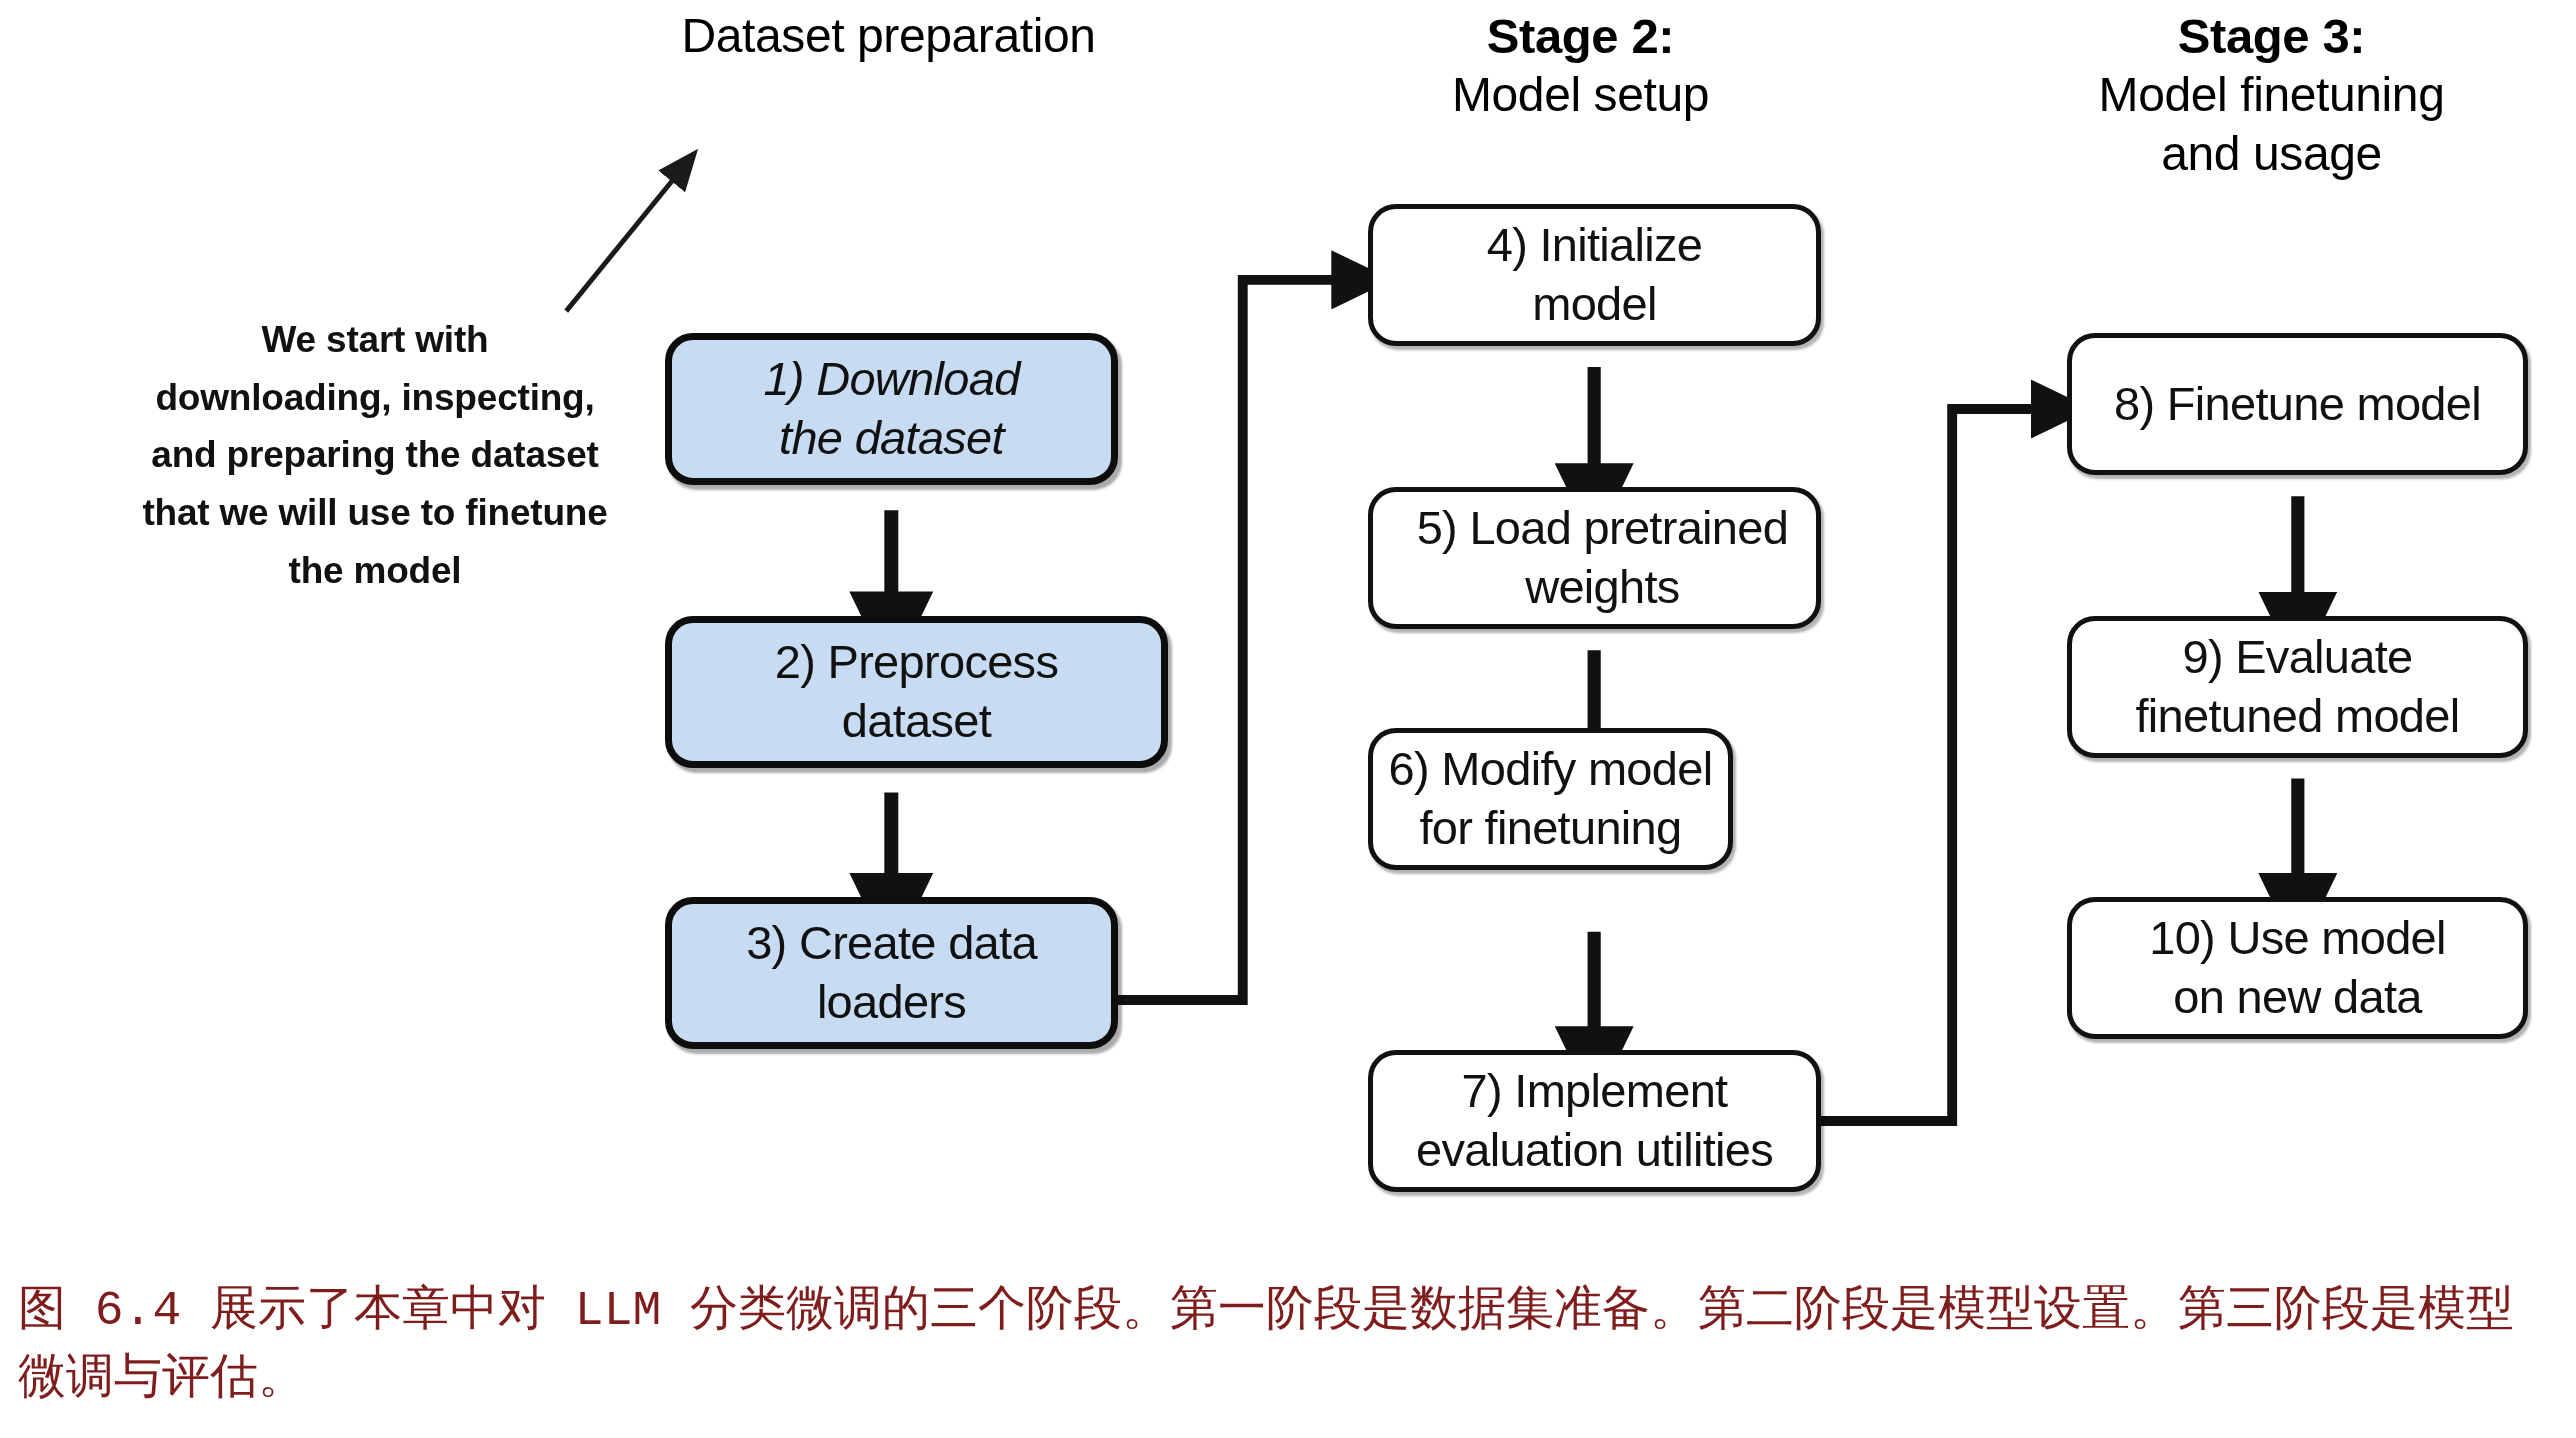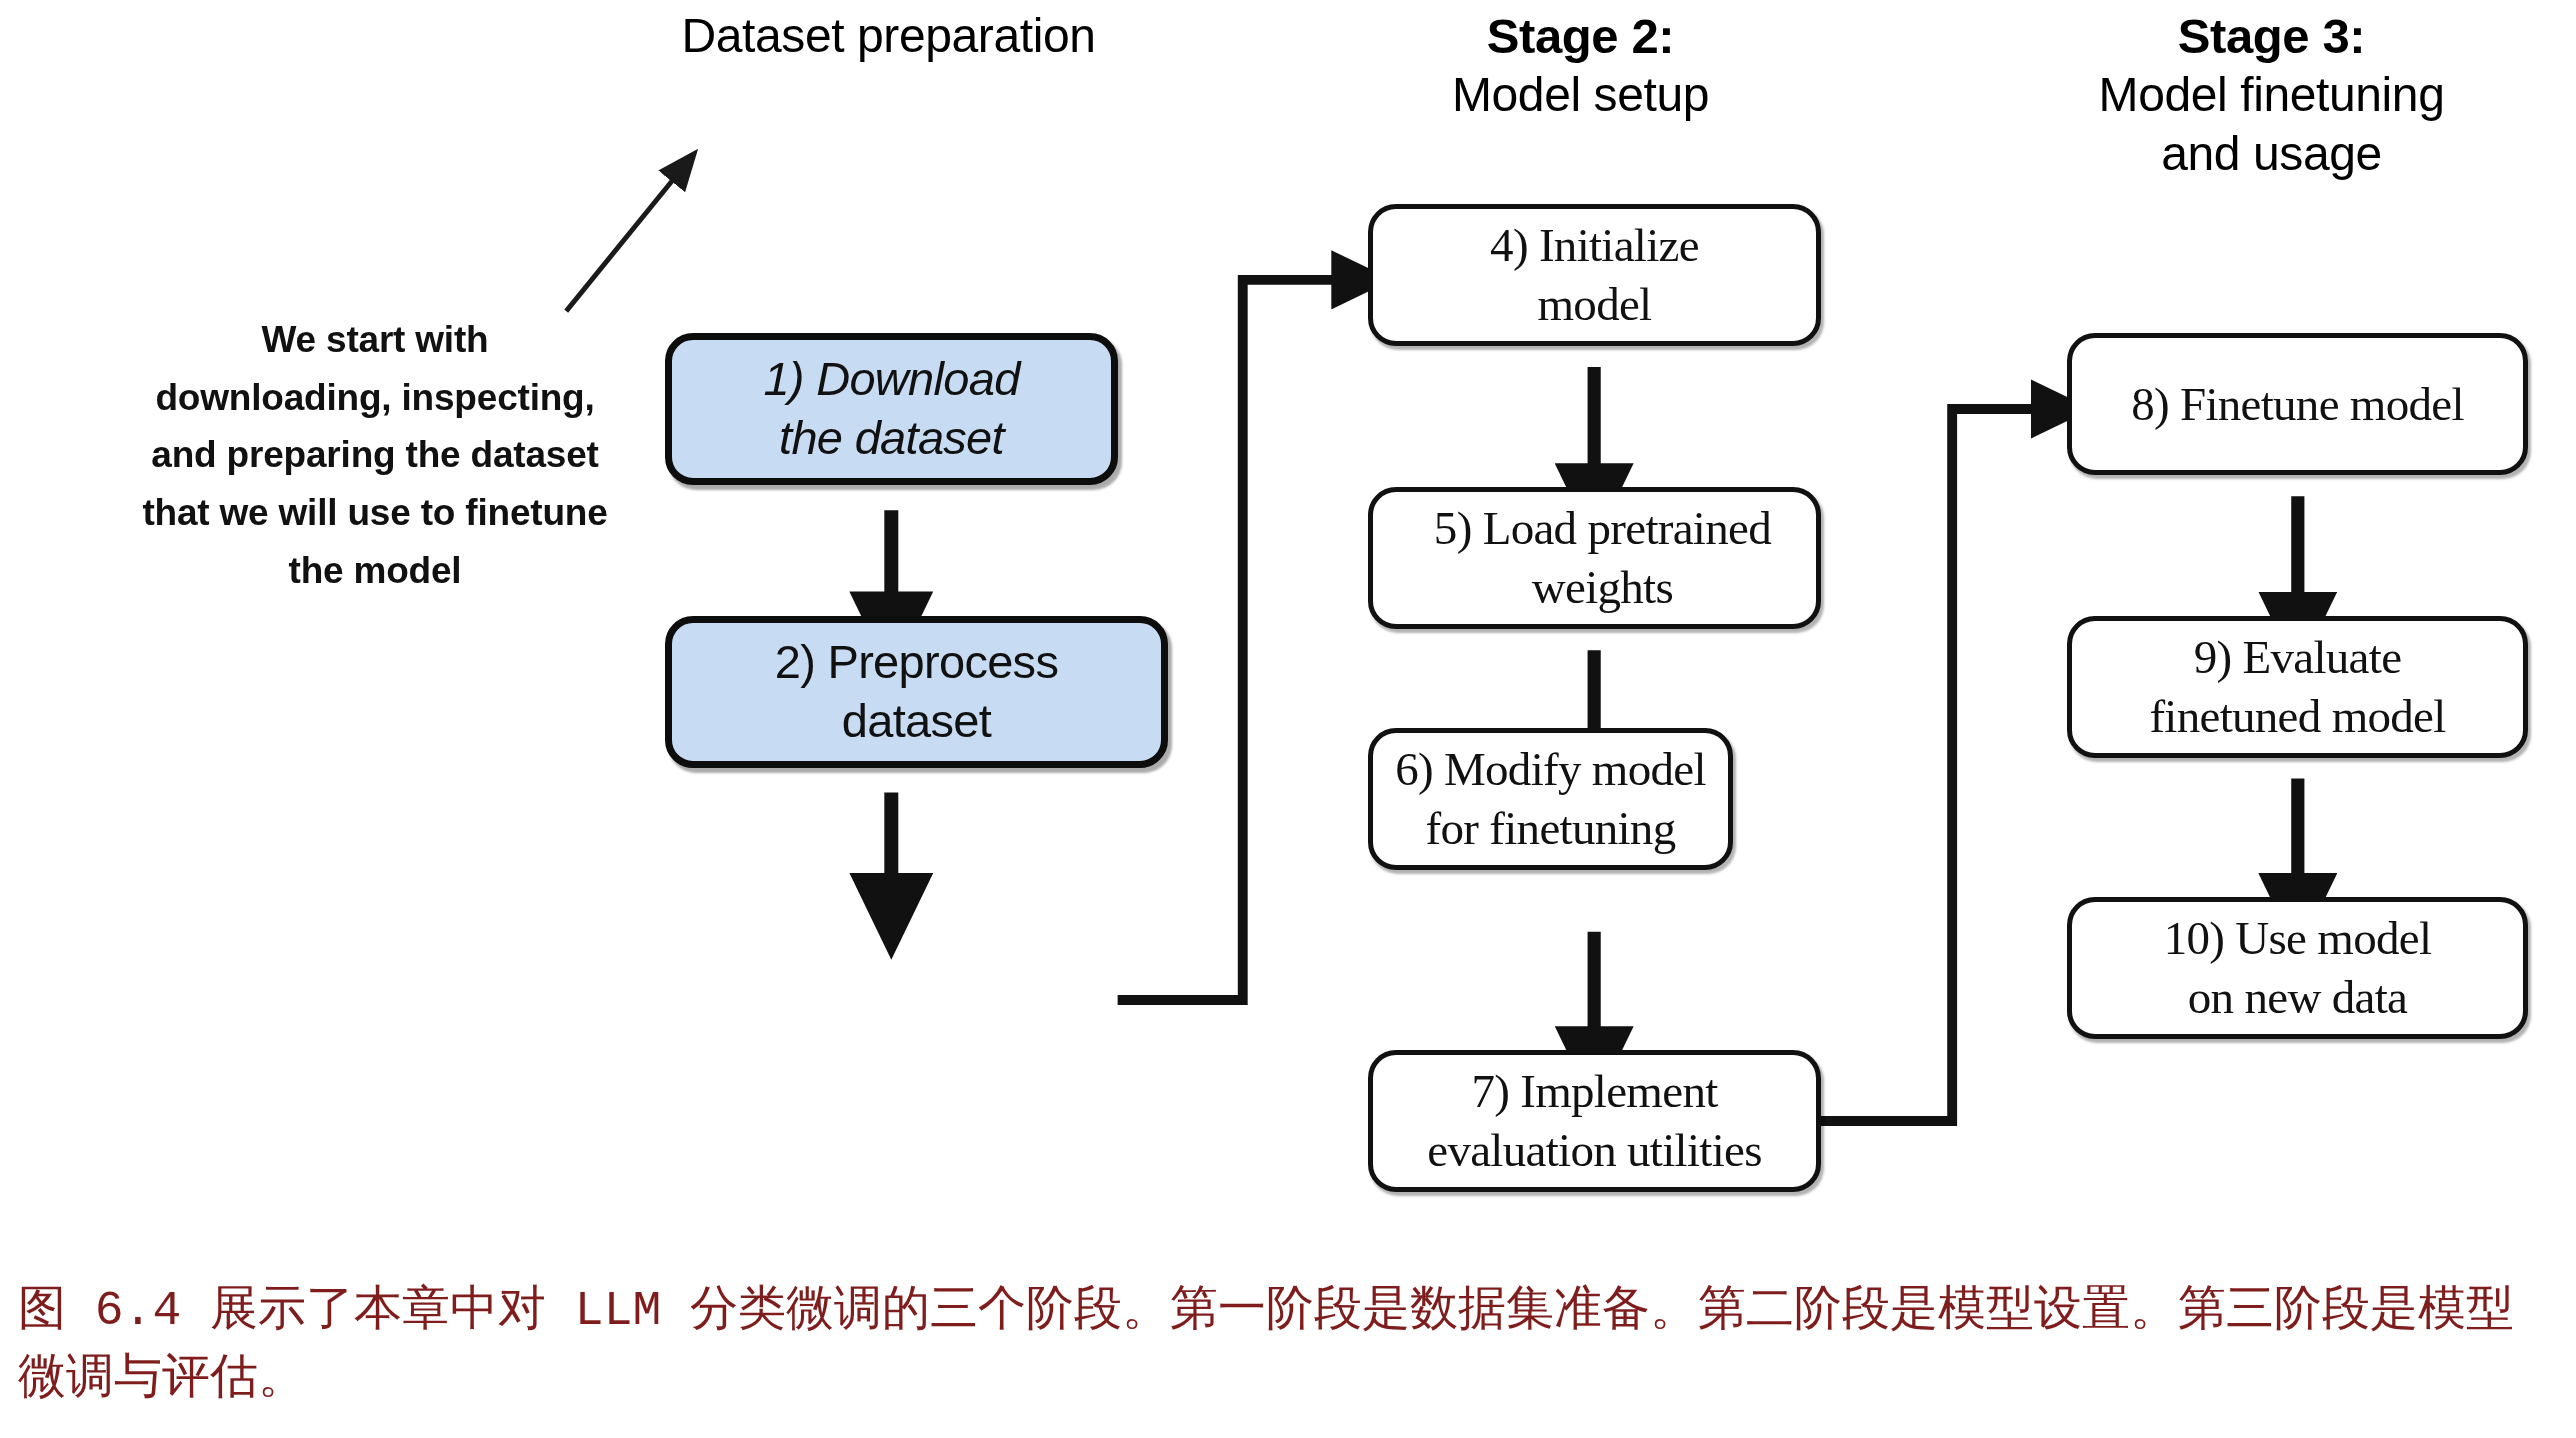--- a/index.html
+++ b/index.html
@@ -81,21 +81,20 @@
 
   .flow-box.filled {
     background: #c7dcf2;
     border: 7.4px solid #0d0d0d;
     box-shadow: 3.3px 4.1px 2.5px rgba(0,0,0,0.33);
   }
   .flow-box.plain {
     background: #ffffff;
     border: 5px solid #111111;
     box-shadow: 2.5px 3.3px 2.5px rgba(0,0,0,0.30);
-    font-family: Liberation Serif, serif;
   }
 
   
   #box-1 { left: 665px; top: 333px;  width: 453px; height: 152px; font-style: italic; }
   #box-2 { left: 665px; top: 616px;  width: 503px; height: 152px; }
   #box-3 { left: 665px; top: 897px; width: 453px; height: 152px; }
 
   
   #box-4 { left: 1368px; top: 204px;  width: 453px; height: 142px; }
   #box-5 { left: 1368px; top: 487px;  width: 453px; height: 142px; padding-left: 24px; }
@@ -186,20 +185,24 @@
   </svg>
 
   <div class="flow-box filled" id="box-1">
     <span class="box-label">1) Download
 the dataset</span>
   </div>
   <div class="flow-box filled" id="box-2">
     <span class="box-label">2) Preprocess
 dataset</span>
   </div>
+  <div class="flow-box filled" id="box-3">
+    <span class="box-label">3) Create data
+loaders</span>
+  </div>
 
   <div class="flow-box plain" id="box-4">
     <span class="box-label">4) Initialize
 model</span>
   </div>
   <div class="flow-box plain" id="box-5">
     <span class="box-label">5) Load pretrained
 weights</span>
   </div>
   <div class="flow-box plain" id="box-6">

